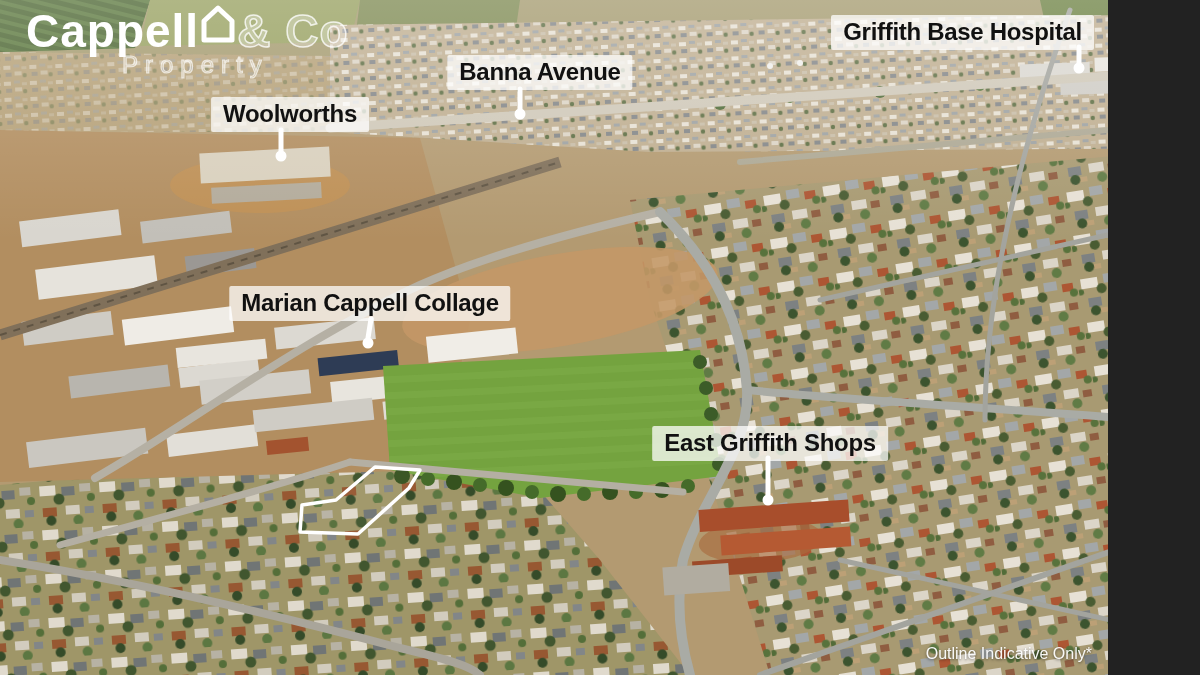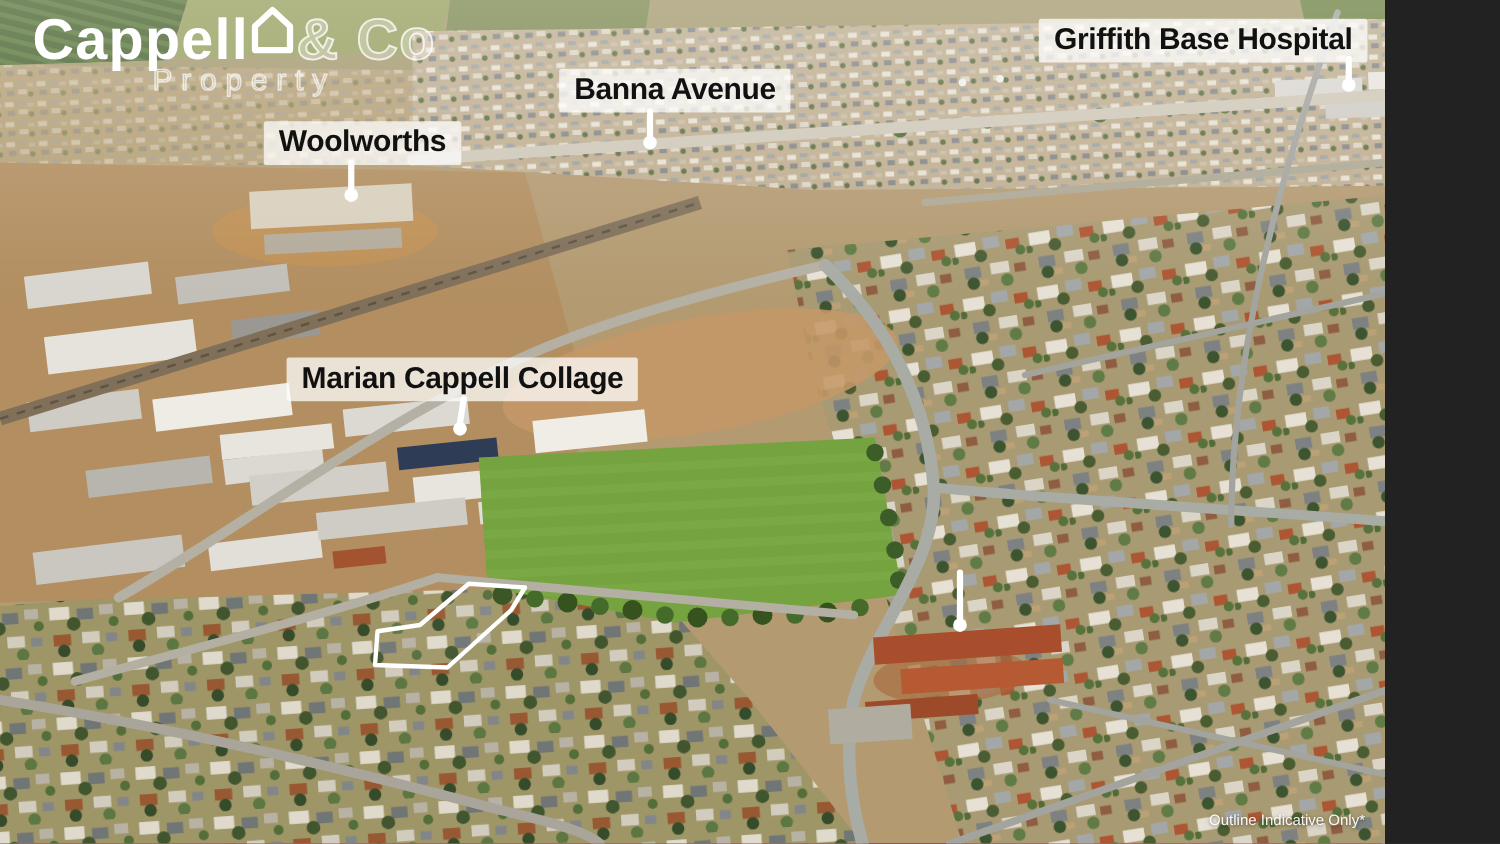--- a/index.html
+++ b/index.html
@@ -41,21 +41,21 @@
     letter-spacing:7px;
     font-weight:400;
     color:rgba(255,255,255,0.30);
     -webkit-text-stroke:1.1px rgba(255,255,255,0.65);
   }
 
   
   .disclaimer{
     position:absolute;right:16px;bottom:12px;
     color:rgba(255,255,255,0.95);
-    font-size:12px;
+    font-size:16px;
     text-shadow:0 1px 3px rgba(0,0,0,0.55);
   }
 </style>
 </head>
 <body>
 
 <div id="stage">
 
   <svg class="scene" width="1200" height="675" viewBox="0 0 1200 675">
     <defs>
@@ -289,16 +289,17 @@
   </div>
 
   <div class="map-label" style="left:290px;top:97px;">Woolworths</div>
 
   <div class="map-label" style="left:540px;top:55px;">Banna Avenue</div>
 
   <div class="map-label anchor-right" style="right:14px;top:15px;">Griffith Base Hospital</div>
 
   <div class="map-label" style="left:370px;top:286px;">Marian Cappell Collage</div>
 
+  <div class="map-label" style="left:770px;top:426px;">East Griffith Shops</div>
 
   <div class="disclaimer">Outline Indicative Only*</div>
 
 </div>
 
 </body></html>

